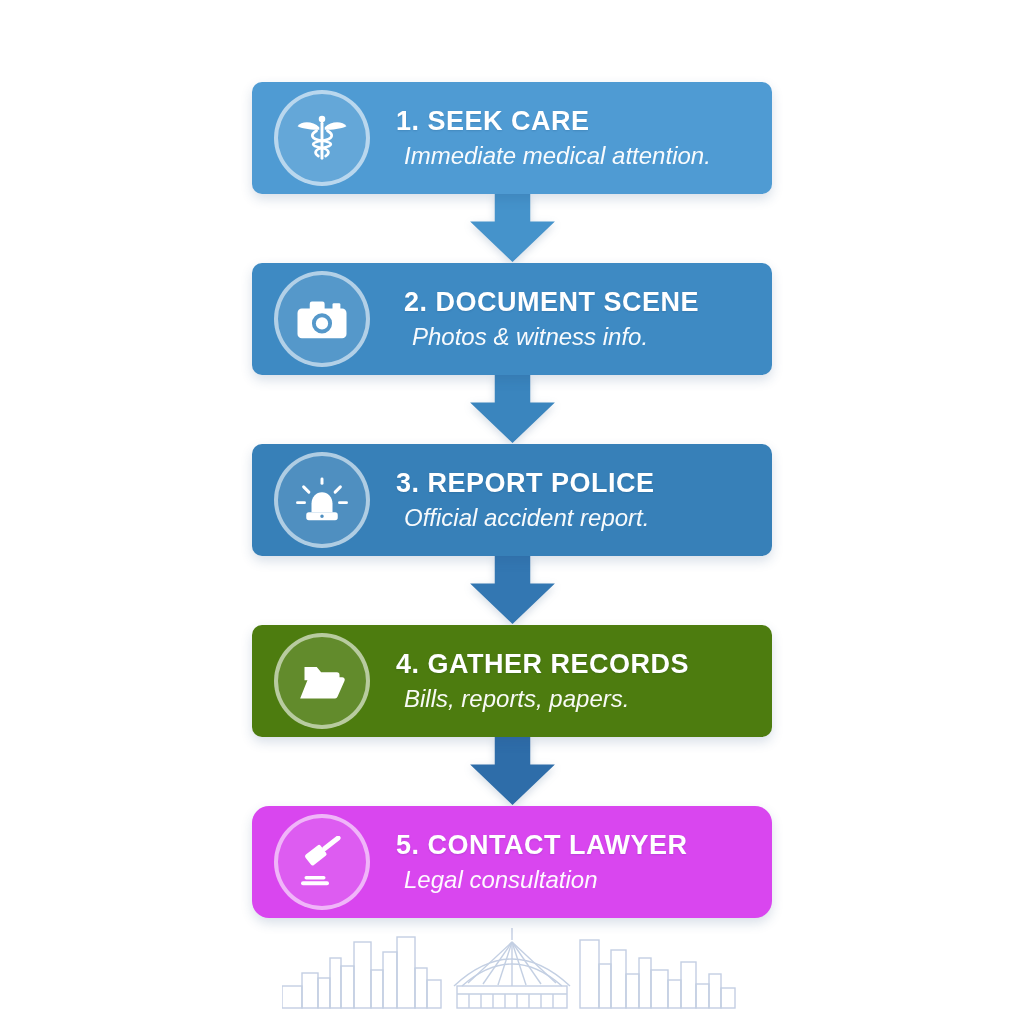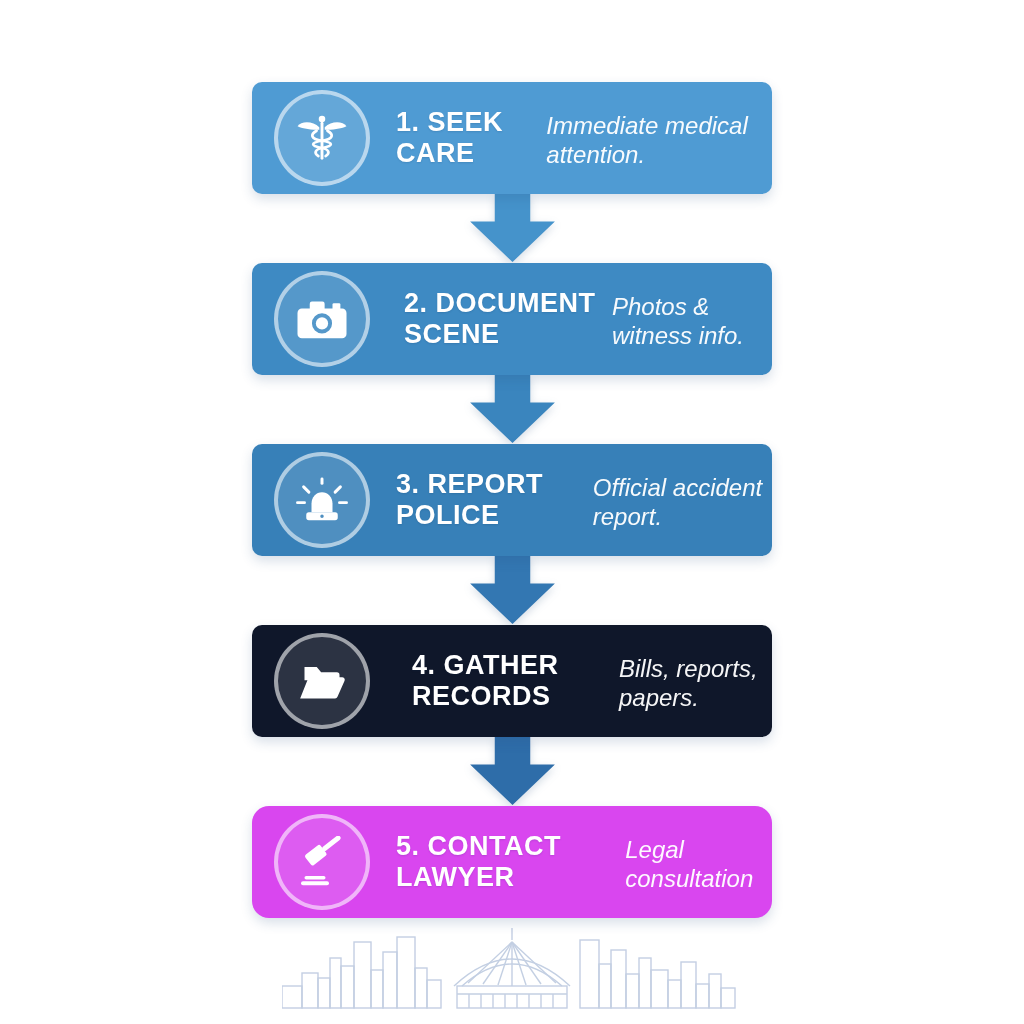--- a/index.html
+++ b/index.html
@@ -16,21 +16,21 @@
     position:relative;z-index:2;
   }
   .icon-circle{
     width:88px;height:88px;border-radius:50%;
     border:4px solid rgba(255,255,255,0.55);
     background:rgba(255,255,255,0.12);
     margin:0 26px 0 22px;flex:0 0 auto;
     display:flex;align-items:center;justify-content:center;
   }
   .icon-circle svg{display:block;}
-  .step-text{display:flex;justify-content:center;}
+  .step-text{display:flex;flex-direction:column;justify-content:center;}
   .step-title{
     color:#ffffff;font-size:27px;font-weight:700;letter-spacing:0.5px;
     line-height:1.15;text-transform:uppercase;
     text-shadow:0 1px 2px rgba(0,40,80,0.15);
   }
   .step-subtitle{
     color:rgba(255,255,255,0.96);font-size:24px;font-weight:400;
     line-height:1.2;margin-top:5px;margin-left:8px;font-style:italic;
   }
   .arrow-row{
@@ -109,21 +109,21 @@
       <div class="step-subtitle">Official accident report.</div>
     </div>
   </div>
 
   <div class="arrow-row">
     <svg width="89" height="69" viewBox="0 0 90 70">
       <polygon points="27,0 63,0 63,28 88,28 45,69 2,28 27,28" fill="#3377b2"></polygon>
     </svg>
   </div>
 
-  <div class="step" style="background: #0f172a; gap: 16px;">
+  <div class="step" style="background: #4d7c0f;">
     <div class="icon-circle">
       <svg width="56" height="50" viewBox="0 0 64 56">
         <path d="M12,12 h14 l5,6 h18 a3,3 0 0 1 3,3 v6 H12 Z" fill="#fff"></path>
         <path d="M7,48 L16,25.5 a3,3 0 0 1 2.8,-1.9 H55 a3,3 0 0 1 2.8,4.1 L49.7,46.1 a3,3 0 0 1 -2.8,1.9 Z" fill="#fff"></path>
       </svg>
     </div>
     <div class="step-text">
       <div class="step-title">4. GATHER RECORDS</div>
       <div class="step-subtitle">Bills, reports, papers.</div>
     </div>

